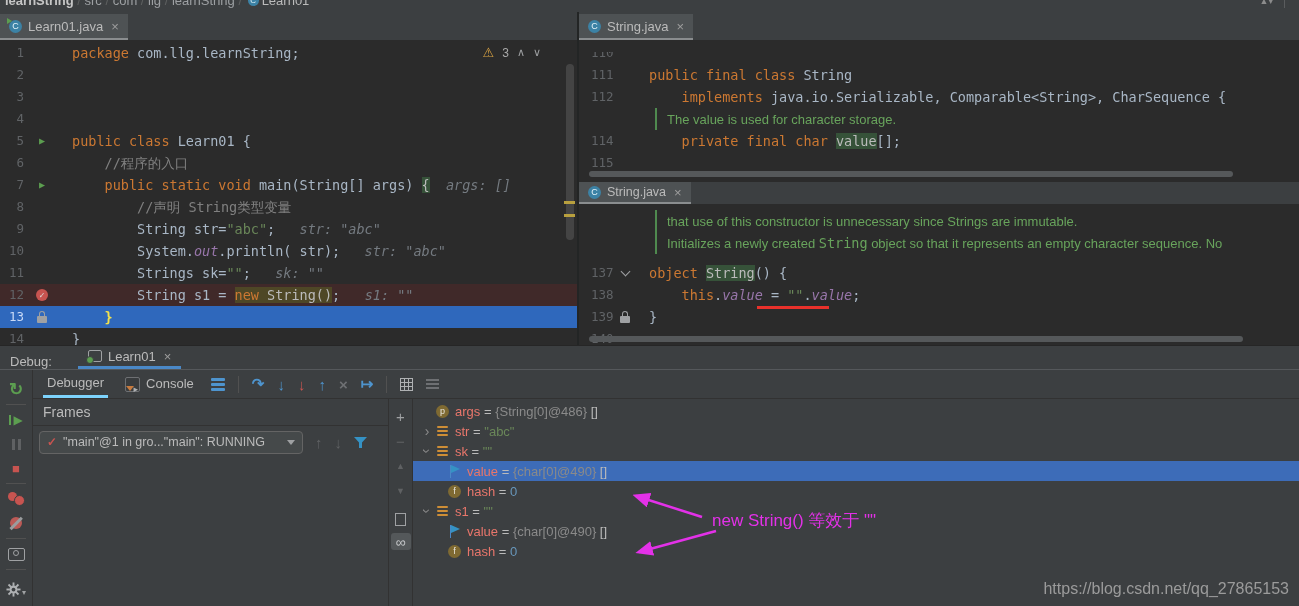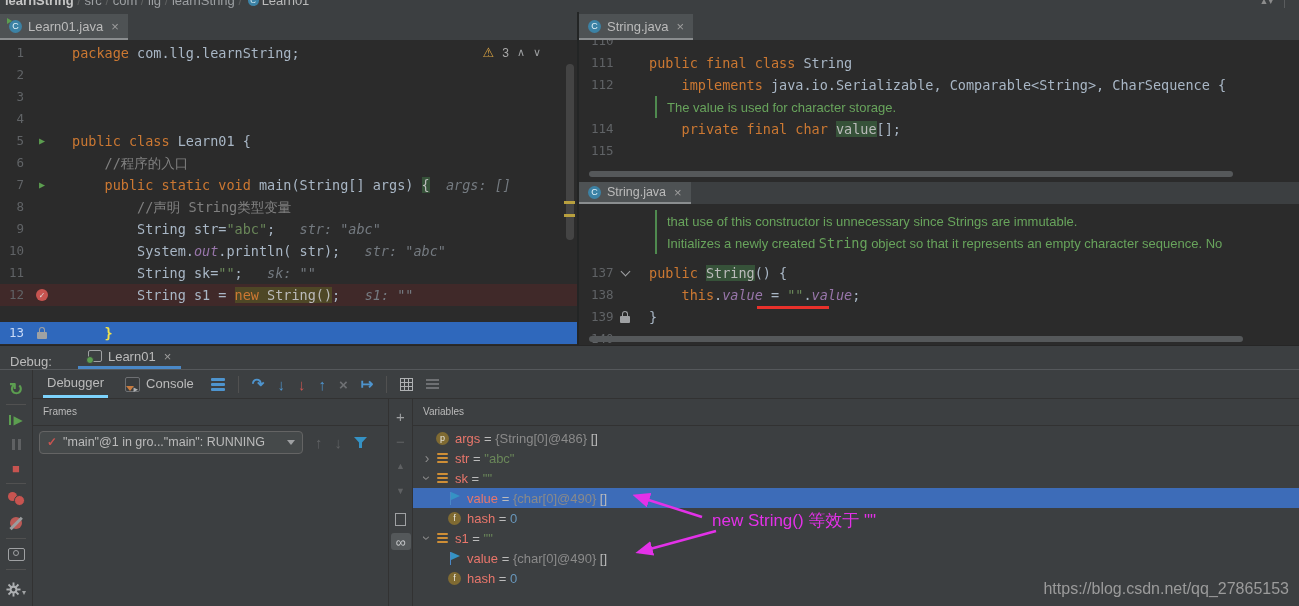--- a/index.html
+++ b/index.html
@@ -30,31 +30,31 @@
   .cls-ico{position:relative;width:13px;height:13px;border-radius:50%;background:#3C82A5;color:#E3F2F8;
       font-size:9px;line-height:13px;text-align:center;flex:none;}
   .cls-ico.runnable::after{content:"";position:absolute;left:-2px;top:-2px;border-left:5px solid #5C9E50;
       border-top:3px solid transparent;border-bottom:3px solid transparent;}
   .tab-close{color:#9E9E9E;font-size:13px;margin-left:2px;}
 
   .ed-body{position:relative;flex:1;background:#2B2B2B;overflow:hidden;
      font-family:"DejaVu Sans Mono",monospace;font-size:13.5px;}
   .ed-body.padded{padding-top:2px;}
   .ed-line{display:flex;height:22px;line-height:22px;white-space:pre;}
-  .ed-line.clipTop{height:12px;overflow:hidden;}
+  .ed-line.clipTop{height:12px;overflow:hidden;margin-top:12px;}
   .ed-line.clipTop .ln-num{margin-top:-10px;}
   .ed-line.gapTop{margin-top:8px;}
   .ln-num{width:24px;padding-right:6px;text-align:right;color:#606366;font-size:12.5px;flex:none;}
   .right-ed .ln-num{width:24px;padding-left:12px;padding-right:0;text-align:left;flex:none;}
   .ln-ico{width:24px;flex:none;display:flex;align-items:center;justify-content:center;}
   .right-ed .ln-ico{width:20px;}
   .ln-code{padding-left:18px;}
   .right-ed .ln-code{padding-left:14px;}
   .bg-bp{background:#402929;}
-  .bg-exec{background:#2F68BC;margin-top:16px;}
+  .bg-exec{background:#2F68BC;}
   .bg-exec .ln-num{color:#C9DAF7;}
   .ed-line.doc .ln-code{border-left:2px solid #4F8A4F;margin-left:20px;padding-left:10px;}
 
   .tk-kw{color:#CC7832;}
   .tk-pln{color:#A9B7C6;}
   .tk-str{color:#6A8759;}
   .tk-cmt{color:#808080;}
   .tk-fld{color:#9876AA;font-style:italic;}
   .tk-hint{color:#747A80;font-style:italic;}
   .tk-doc{color:#68A45C;font-family:"Liberation Sans",sans-serif;font-size:13px;}
@@ -128,21 +128,21 @@
   .step.red{color:#C75450;}
   .step.gray{color:#6E7073;}
   .grid-ico{width:13px;height:13px;border:1px solid #AFB1B3;box-sizing:border-box;
       background-image:linear-gradient(#AFB1B3 1px,transparent 1px),linear-gradient(90deg,#AFB1B3 1px,transparent 1px);
       background-size:4px 4px;background-position:-1px -1px;}
   .eq-ico{display:flex;flex-direction:column;gap:2px;}
   .eq-ico .bar{width:13px;height:2px;background:#6E7073;}
 
   .dbg-content{flex:1;display:flex;min-height:0;}
   .frames{width:355px;border-right:1px solid #323232;display:flex;flex-direction:column;flex:none;}
-  .panel-head{height:26px;line-height:26px;padding-left:10px;font-size:10px;color:#BBBBBB;border-bottom:1px solid #323232;flex:none;}
+  .panel-head{height:26px;line-height:26px;padding-left:10px;font-size:14px;color:#BBBBBB;border-bottom:1px solid #323232;flex:none;}
   .frames-toolbar{height:32px;display:flex;align-items:center;gap:12px;padding:0 6px;flex:none;}
   .combo{width:248px;height:21px;background:#45494A;border:1px solid #646464;border-radius:4px;
       display:flex;align-items:center;gap:6px;padding:0 7px;font-size:12.5px;color:#BBBBBB;flex:none;}
   .combo-check{color:#C75450;font-weight:bold;font-size:12px;}
   .combo-text{flex:1;white-space:nowrap;overflow:hidden;}
   .combo-arrow{width:0;height:0;border-left:4px solid transparent;border-right:4px solid transparent;border-top:5px solid #9EA0A2;}
   .thr-arrow{color:#5F6163;font-size:15px;}
   .funnel{flex:none;}
   .frame-row{height:21px;line-height:21px;background:#3D6CB8;color:#ECECEC;font-size:13px;padding-left:24px;white-space:nowrap;}
   .frame-pkg{font-style:italic;color:#CBD8EE;}
@@ -206,21 +206,21 @@
       <div class="ed-line"><span class="ln-num">1</span><span class="ln-ico"></span><span class="ln-code"><span class="tk-kw">package</span><span class="tk-pln"> com.llg.learnString;</span></span></div>
           <div class="ed-line"><span class="ln-num">2</span><span class="ln-ico"></span><span class="ln-code"></span></div>
           <div class="ed-line"><span class="ln-num">3</span><span class="ln-ico"></span><span class="ln-code"></span></div>
           <div class="ed-line"><span class="ln-num">4</span><span class="ln-ico"></span><span class="ln-code"></span></div>
           <div class="ed-line"><span class="ln-num">5</span><span class="ln-ico"><span class="gi-run">▶</span></span><span class="ln-code"><span class="tk-kw">public class</span><span class="tk-pln"> Learn01 {</span></span></div>
           <div class="ed-line"><span class="ln-num">6</span><span class="ln-ico"></span><span class="ln-code"><span class="tk-pln">    </span><span class="tk-cmt">//程序的入口</span></span></div>
           <div class="ed-line"><span class="ln-num">7</span><span class="ln-ico"><span class="gi-run">▶</span></span><span class="ln-code"><span class="tk-pln">    </span><span class="tk-kw">public static void</span><span class="tk-pln"> main(String[] args) </span><span class="tk-brace">{</span><span class="tk-hint">  args: []</span></span></div>
           <div class="ed-line"><span class="ln-num">8</span><span class="ln-ico"></span><span class="ln-code"><span class="tk-pln">        </span><span class="tk-cmt">//声明 String类型变量</span></span></div>
           <div class="ed-line"><span class="ln-num">9</span><span class="ln-ico"></span><span class="ln-code"><span class="tk-pln">        String str=</span><span class="tk-str">"abc"</span><span class="tk-pln">;</span><span class="tk-hint">   str: "abc"</span></span></div>
           <div class="ed-line"><span class="ln-num">10</span><span class="ln-ico"></span><span class="ln-code"><span class="tk-pln">        System.</span><span class="tk-fld">out</span><span class="tk-pln">.println( str);</span><span class="tk-hint">   str: "abc"</span></span></div>
-          <div class="ed-line"><span class="ln-num">11</span><span class="ln-ico"></span><span class="ln-code"><span class="tk-pln">        String sk=</span><span class="tk-str">""</span><span class="tk-pln">;</span><span class="tk-hint">   sk: ""</span></span></div>
+          <div class="ed-line"><span class="ln-num">11</span><span class="ln-ico"></span><span class="ln-code"><span class="tk-pln">        Strings sk=</span><span class="tk-str">""</span><span class="tk-pln">;</span><span class="tk-hint">   sk: ""</span></span></div>
           <div class="ed-line bg-bp"><span class="ln-num">12</span><span class="ln-ico"><span class="gi-bp"><span class="gi-bp-check">✓</span></span></span><span class="ln-code"><span class="tk-pln">        String s1 = </span><span class="tk-kweval">new</span><span class="tk-eval"> String()</span><span class="tk-pln">;</span><span class="tk-hint">   s1: ""</span></span></div>
           <div class="ed-line bg-exec"><span class="ln-num">13</span><span class="ln-ico"><span class="gi-lock"></span></span><span class="ln-code"><span class="tk-pln">    </span><span class="tk-ybrace">}</span></span></div>
           <div class="ed-line"><span class="ln-num">14</span><span class="ln-ico"></span><span class="ln-code"><span class="tk-pln">}</span></span></div>
           <div class="insp">
           <span class="insp-warn">⚠</span>
           <span class="insp-count">3</span>
           <span class="insp-ch">∧</span>
           <span class="insp-ch">∨</span>
         </div>
           <div class="vscroll-thumb"></div>
@@ -254,21 +254,21 @@
           <div class="tab">
             <span class="cls-ico">C</span>
             <span>String.java</span>
             <span class="tab-close">×</span>
           </div>
         </div>
         <div class="ed-body right-ed" id="ed-rbot" style="padding-top:6px;">
 
         <div class="ed-line doc"><span class="ln-num"></span><span class="ln-ico"></span><span class="ln-code"><span class="tk-doc">that use of this constructor is unnecessary since Strings are immutable.</span></span></div>
             <div class="ed-line doc"><span class="ln-num"></span><span class="ln-ico"></span><span class="ln-code"><span class="tk-doc">Initializes a newly created </span><span class="tk-docCode">String</span><span class="tk-doc"> object so that it represents an empty character sequence. No</span></span></div>
-            <div class="ed-line gapTop"><span class="ln-num">137</span><span class="ln-ico"><span class="gi-fold"></span></span><span class="ln-code"><span class="tk-kw">public </span><span class="tk-hl">String</span><span class="tk-pln">() {</span></span></div>
+            <div class="ed-line gapTop"><span class="ln-num">137</span><span class="ln-ico"><span class="gi-fold"></span></span><span class="ln-code"><span class="tk-kw">object </span><span class="tk-hl">String</span><span class="tk-pln">() {</span></span></div>
             <div class="ed-line"><span class="ln-num">138</span><span class="ln-ico"></span><span class="ln-code"><span class="tk-pln">    </span><span class="tk-kw">this</span><span class="tk-pln">.</span><span class="tk-fld">value</span><span class="tk-pln"> = </span><span class="tk-str">""</span><span class="tk-pln">.</span><span class="tk-fld">value</span><span class="tk-pln">;</span></span></div>
             <div class="ed-line"><span class="ln-num">139</span><span class="ln-ico"><span class="gi-lock"></span></span><span class="ln-code"><span class="tk-pln">}</span></span></div>
             <div class="ed-line"><span class="ln-num">140</span><span class="ln-ico"></span><span class="ln-code"></span></div>
             <div class="hscroll" style="right:56px;bottom:8px;"></div>
           </div>
       </div>
     </div>
   </div>
 
   <div class="debug">
@@ -372,21 +372,20 @@
           <div class="watchstrip">
             <span class="ws-ico">+</span>
             <span class="ws-ico dim">−</span>
             <span class="ws-ico small">▲</span>
             <span class="ws-ico small">▼</span>
             <span class="copy-ico"></span>
             <span class="inf-ico">∞</span>
           </div>
 
           <div class="vars">
-            <div class="panel-head">Variables</div>
             <div class="vars-rows" id="vars-rows">
                 <div class="var-row vr-ind1"><span class="vr-ch"></span><span class="vr-icon"><span class="vi-circle">p</span></span><span class="vr-name">args</span><span class="vr-eq"> = </span><span class="vr-type">{String[0]@486} </span><span class="vv-pln">[]</span></div>
                 <div class="var-row vr-ind1"><span class="vr-ch">›</span><span class="vr-icon"><span class="vi-field"><span class="bar"></span><span class="bar"></span><span class="bar"></span></span></span><span class="vr-name">str</span><span class="vr-eq"> = </span><span class="vv-str">"abc"</span></div>
                 <div class="var-row vr-ind1"><span class="vr-ch down">›</span><span class="vr-icon"><span class="vi-field"><span class="bar"></span><span class="bar"></span><span class="bar"></span></span></span><span class="vr-name">sk</span><span class="vr-eq"> = </span><span class="vv-str">""</span></div>
                 <div class="var-row vr-ind2 sel"><span class="vr-icon"><span class="vi-flag"></span></span><span class="vr-name">value</span><span class="vr-eq"> = </span><span class="vr-type">{char[0]@490} </span><span class="vv-pln">[]</span></div>
                 <div class="var-row vr-ind2"><span class="vr-icon"><span class="vi-circle">f</span></span><span class="vr-name">hash</span><span class="vr-eq"> = </span><span class="vv-num">0</span></div>
                 <div class="var-row vr-ind1"><span class="vr-ch down">›</span><span class="vr-icon"><span class="vi-field"><span class="bar"></span><span class="bar"></span><span class="bar"></span></span></span><span class="vr-name">s1</span><span class="vr-eq"> = </span><span class="vv-str">""</span></div>
                 <div class="var-row vr-ind2"><span class="vr-icon"><span class="vi-flag"></span></span><span class="vr-name">value</span><span class="vr-eq"> = </span><span class="vr-type">{char[0]@490} </span><span class="vv-pln">[]</span></div>
                 <div class="var-row vr-ind2"><span class="vr-icon"><span class="vi-circle">f</span></span><span class="vr-name">hash</span><span class="vr-eq"> = </span><span class="vv-num">0</span></div>
               </div>

